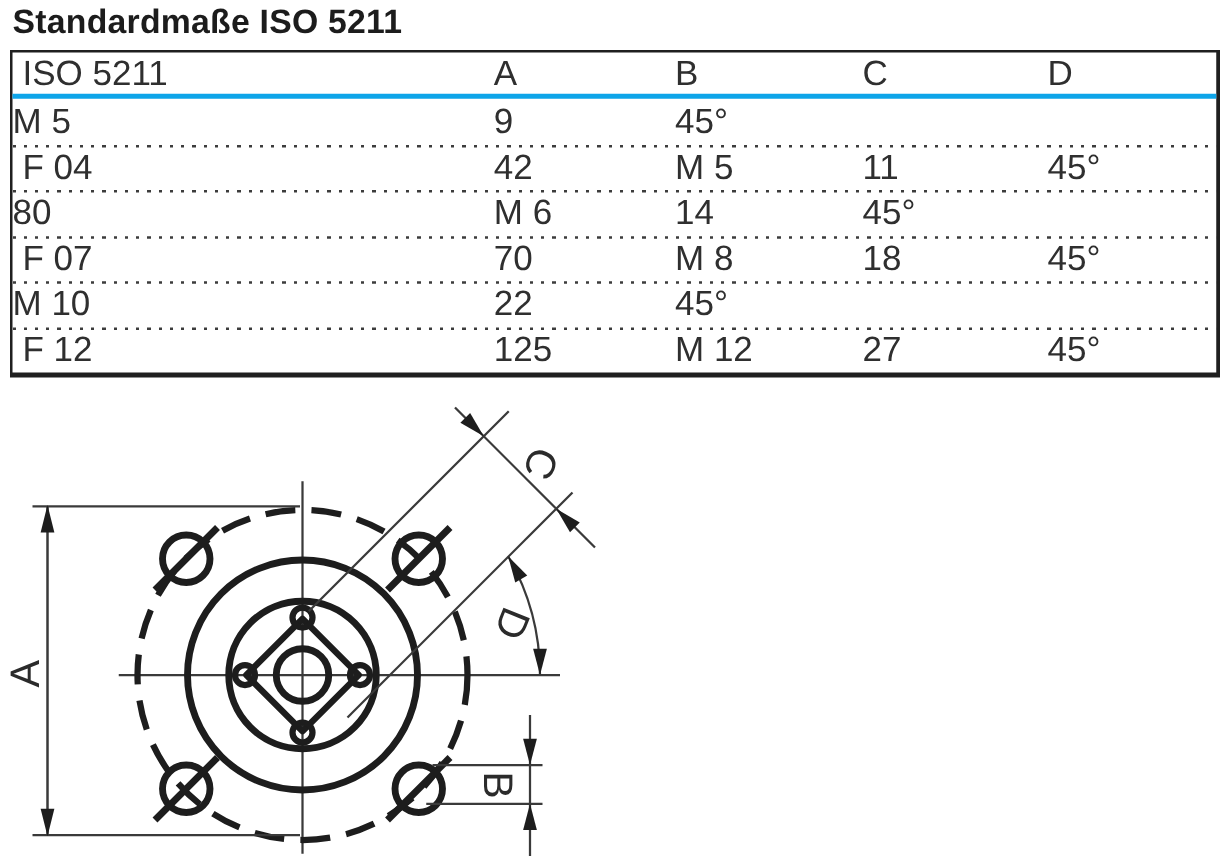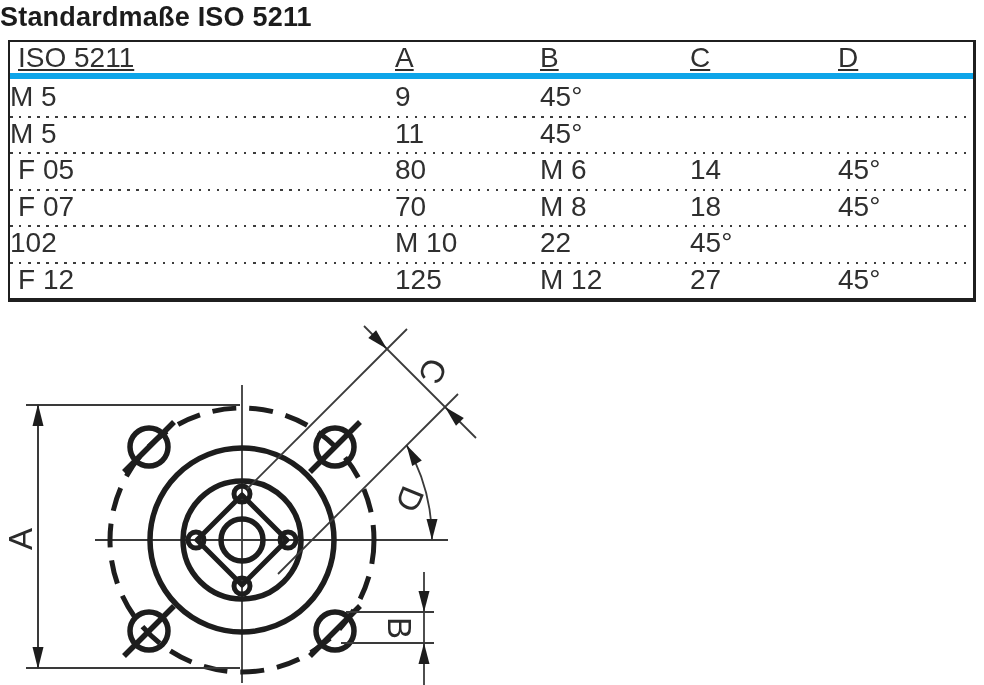--- a/index.html
+++ b/index.html
@@ -3,34 +3,34 @@
 <meta charset="utf-8">
 <style>
   html,body{margin:0;padding:0;}
   body{
     width:984px;height:685px;position:relative;overflow:hidden;
     background:#ffffff;
     font-family:"Liberation Sans", sans-serif;
     color:#2b2b2b;
   }
   .title{
-    position:absolute;left:0;top:2px;
+    position:absolute;left:10px;top:2px;
     font-size:27px;font-weight:700;color:#1c1c1c;letter-spacing:.2px;
   }
   .spec-table{
     position:absolute;left:8px;top:40px;width:968px;height:262px;
     box-sizing:border-box;background:#fff;
     border:2px solid #1f1f1f;border-right-width:3px;border-bottom-width:4px;
     display:grid;grid-template-rows:37px repeat(6, 1fr);
   }
   .t-row{
     display:grid;grid-template-columns:385px 145px 150px 148px 1fr;
     align-items:center;font-size:28px;color:#2f2f2f;
   }
-  .t-row.header{border-bottom:6px solid #0ea5e9;text-decoration:underline;}
+  .t-row.header{border-bottom:4px solid #0ea5e9;}
   .t-row.data + .t-row.data{
     background-image:repeating-linear-gradient(to right,#3c3c3c 0,#3c3c3c 2.5px,transparent 2.5px,transparent 9px);
     background-size:100% 2px;background-repeat:no-repeat;background-position:0 0;
   }
   .t-cell{padding-left:0;white-space:nowrap;}
   .t-cell.first{padding-left:8px;}
   .drawing-wrap{position:absolute;left:0px;top:310px;width:660px;height:375px;}
   svg text{
     font-family:"Liberation Sans", sans-serif;
     fill:#2b2b2b;font-size:33px;
@@ -49,40 +49,40 @@
     <div class="t-cell">C</div>
     <div class="t-cell">D</div>
   </div>
 
   <div class="t-row data">
     <div class="t-cell">M 5</div>
     <div class="t-cell">9</div>
     <div class="t-cell">45°</div>
   </div>
   <div class="t-row data">
+    <div class="t-cell first">F 04</div>
+    <div class="t-cell">42</div>
     <div class="t-cell">M 5</div>
     <div class="t-cell">11</div>
     <div class="t-cell">45°</div>
   </div>
   <div class="t-row data">
-    <div class="t-cell first">F 05</div>
     <div class="t-cell">80</div>
     <div class="t-cell">M 6</div>
     <div class="t-cell">14</div>
     <div class="t-cell">45°</div>
   </div>
   <div class="t-row data">
     <div class="t-cell first">F 07</div>
     <div class="t-cell">70</div>
     <div class="t-cell">M 8</div>
     <div class="t-cell">18</div>
     <div class="t-cell">45°</div>
   </div>
   <div class="t-row data">
-    <div class="t-cell">102</div>
     <div class="t-cell">M 10</div>
     <div class="t-cell">22</div>
     <div class="t-cell">45°</div>
   </div>
   <div class="t-row data">
     <div class="t-cell first">F 12</div>
     <div class="t-cell">125</div>
     <div class="t-cell">M 12</div>
     <div class="t-cell">27</div>
     <div class="t-cell">45°</div>

